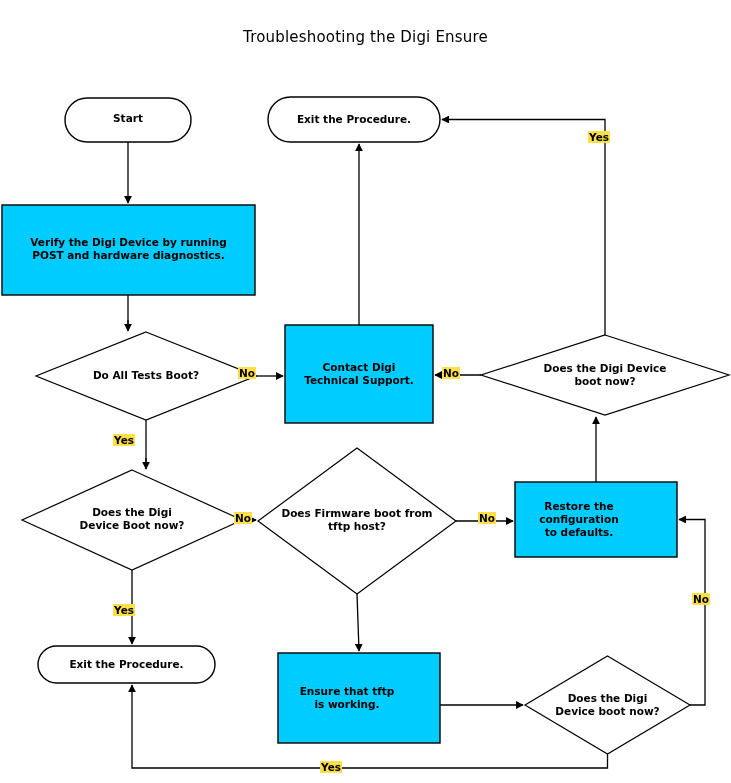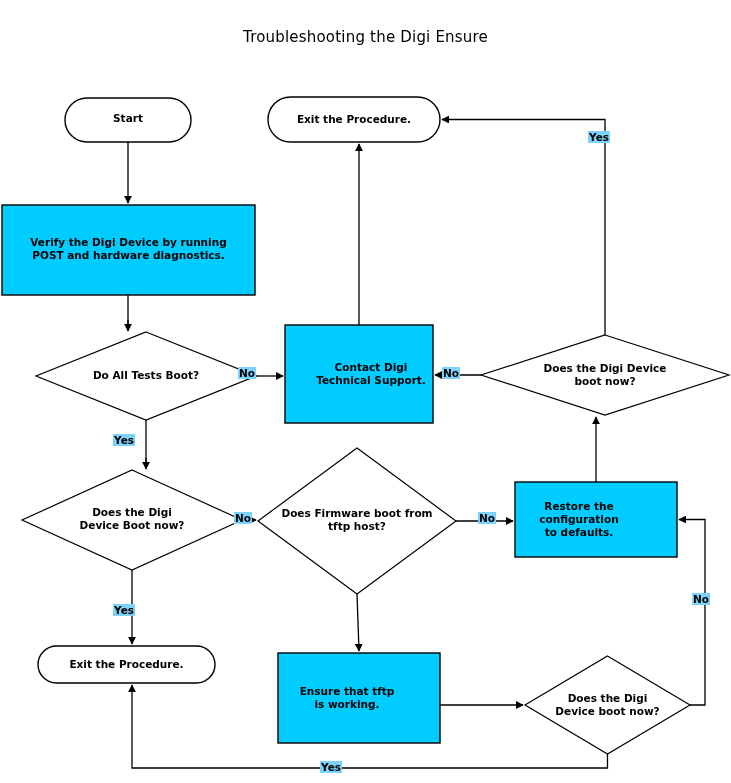--- a/index.html
+++ b/index.html
@@ -47,21 +47,21 @@
     white-space: pre-line;
     pointer-events: none;
   }
   .edge-label {
     position: absolute;
     color: #000000;
     font-weight: bold;
     font-size: 10.5px;
     line-height: 12px;
     font-family: "DejaVu Sans", sans-serif;
-    background: #7dd3fc;
+    background: #fde047;
     padding: 0 1px;
     white-space: nowrap;
   }
   .hit {
     position: absolute;
     background: transparent;
   }
 </style>
 </head>
 <body>
@@ -110,21 +110,21 @@
         <path d="M 128 320 L 128 331" fill="none" stroke="#000000" stroke-width="1.3" marker-end="url(#arrow)"></path>
         <path d="M 146 458 L 146 469" fill="none" stroke="#000000" stroke-width="1.3" marker-end="url(#arrow)"></path>
       </g>
   </svg>
 
   <div class="node-label" style="left:65px;  top:112px; width:126px;text-align:center;">Start</div>
   <div class="node-label" style="left:268px; top:113px; width:172px;">Exit the Procedure.</div>
   <div class="node-label" style="left:10px;  top:236px; width:237px;text-align:center;">Verify the Digi Device by running
 POST and hardware diagnostics.</div>
   <div class="node-label" style="left:46px;  top:369px; width:200px;">Do All Tests Boot?</div>
-  <div class="node-label" style="left:299px; top:361px; width:144px;">Contact Digi
+  <div class="node-label" style="left:287px; top:361px; width:144px;">Contact Digi
 Technical Support.</div>
   <div class="node-label" style="left:505px; top:362px; width:200px;">Does the Digi Device
 boot now?</div>
   <div class="node-label" style="left:32px;  top:506px; width:200px;">Does the Digi
 Device Boot now?</div>
   <div class="node-label" style="left:268px; top:507px; width:178px;">Does Firmware boot from
 tftp host?</div>
   <div class="node-label" style="left:517px; top:500px; width:124px;">Restore the
 configuration
 to defaults.</div>

